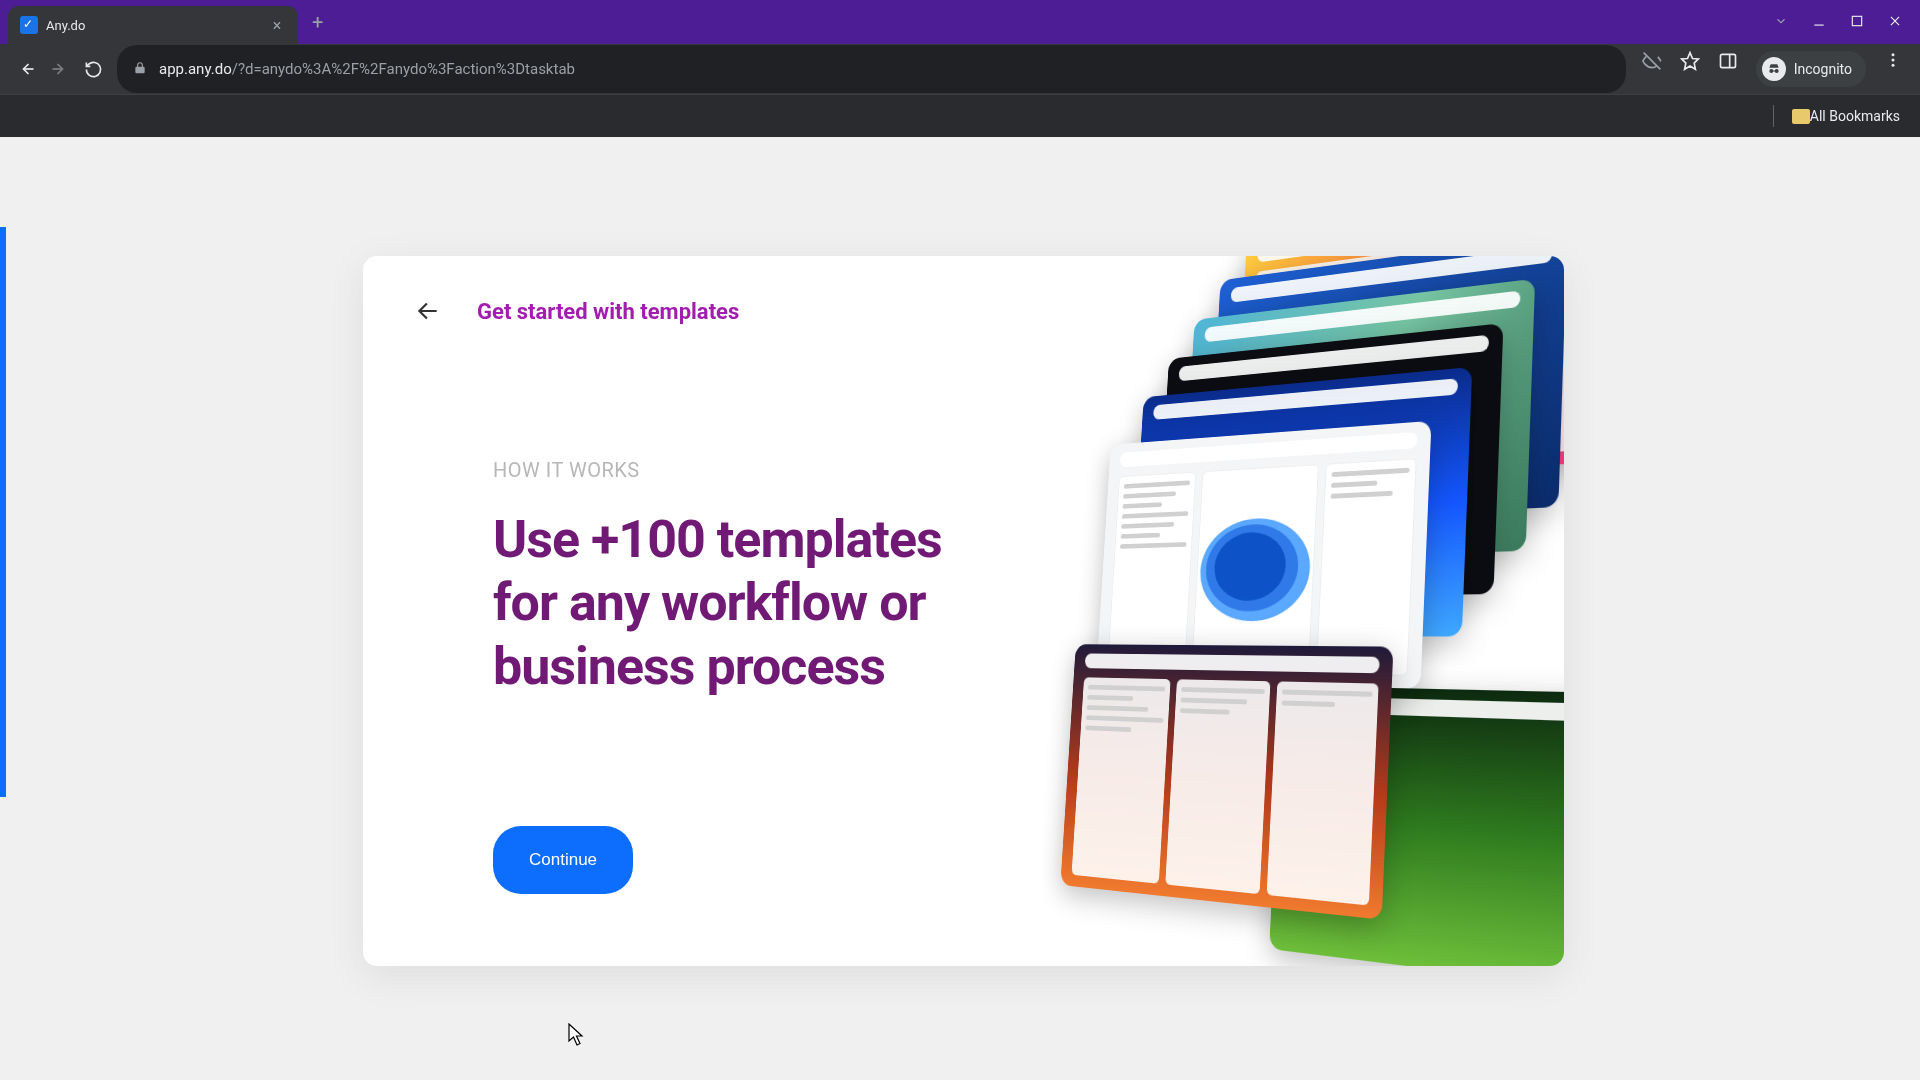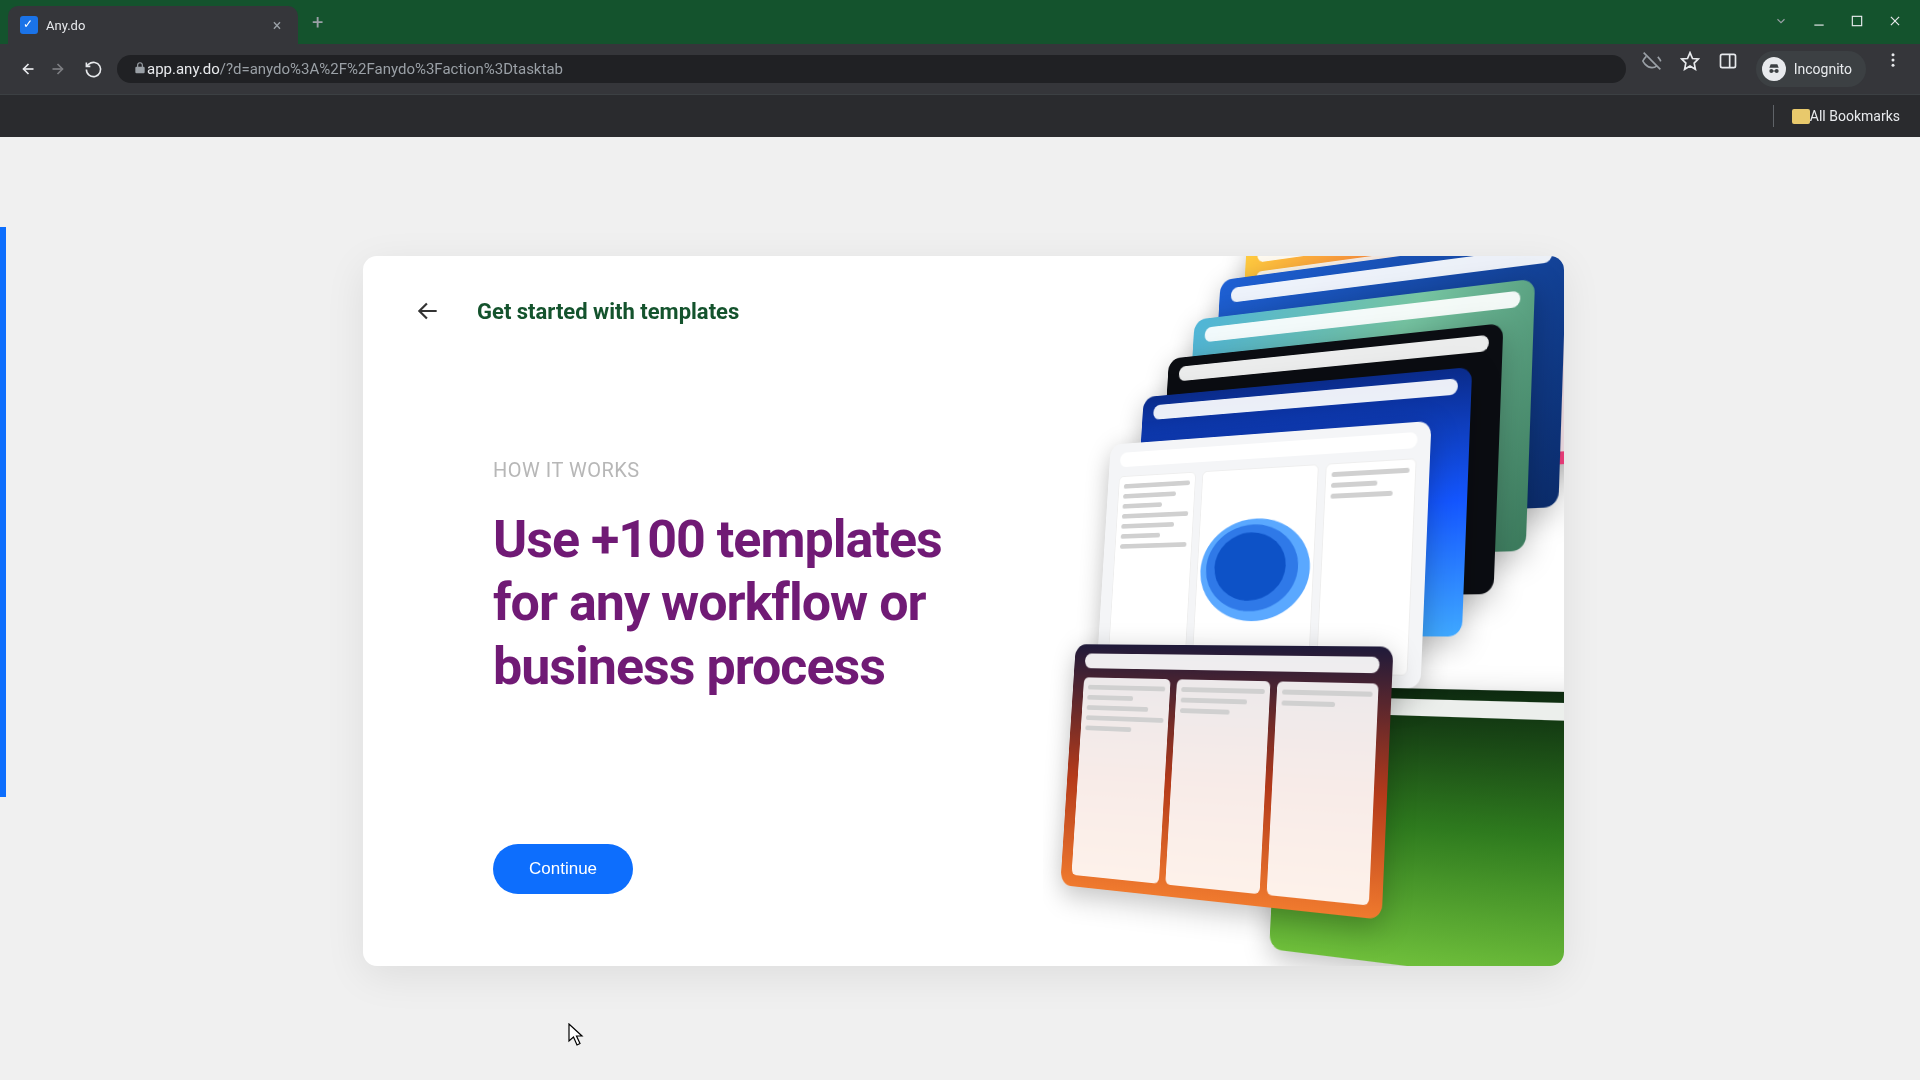--- a/index.html
+++ b/index.html
@@ -6,21 +6,21 @@
   body {
     font-family: -apple-system, BlinkMacSystemFont, "Segoe UI", Roboto, sans-serif;
     background: #f5f5f5;
     width: 1920px;
     height: 1080px;
     overflow: hidden;
   }
 
   
   .browser-chrome {
-    background: #14532d;
+    background: #4c1d95;
     height: 137px;
     display: flex;
     flex-direction: column;
   }
   .tab-bar {
     display: flex;
     align-items: center;
     height: 44px;
     padding-left: 8px;
   }
@@ -88,27 +88,27 @@
     padding: 0 10px;
     gap: 8px;
   }
   .nav-icons { display: flex; gap: 14px; align-items: center; padding: 0 6px; }
   .nav-icon { color: #9aa0a6; cursor: pointer; display: flex; align-items: center; }
   .nav-icon.fwd { opacity: 0.4; }
   .omnibox {
     flex: 1;
     background: #202124;
     border-radius: 20px;
-    height: 28px;
+    height: 48px;
     display: flex;
     align-items: center;
     padding: 6px 16px;
     color: #e8eaed;
     font-size: 15px;
-    gap: 0;
+    gap: 12px;
   }
   .lock-i { color: #9aa0a6; font-size: 13px; }
   .url-host { color: #e8eaed; }
   .url-path { color: #9aa0a6; }
   .right-icons {
     display: flex;
     gap: 18px;
     align-items: flex-start;
     padding: 0 8px;
     color: #e8eaed;
@@ -205,21 +205,21 @@
     width: 30px;
     height: 30px;
     cursor: pointer;
     display: flex;
     align-items: center;
     justify-content: center;
   }
   .card-title {
     font-size: 22px;
     font-weight: 700;
-    color: #14532d;
+    color: #a21caf;
     text-align: center;
   }
 
   .hero-block {
     margin-top: 132px;
     padding-left: 80px;
   }
   .eyebrow {
     color: #b7b7b7;
     font-size: 20px;
@@ -237,21 +237,21 @@
   .cta-row {
     margin-top: auto;
     padding-left: 80px;
     padding-bottom: 22px;
   }
   .continue-btn {
     background: #0d6efd;
     color: #fff;
     border: none;
     border-radius: 28px;
-    padding: 15px 36px;
+    padding: 24px 36px;
     font-size: 17px;
     font-weight: 500;
     cursor: pointer;
   }
 
   .card-right {
     flex: 1;
     position: relative;
     overflow: hidden;
   }

